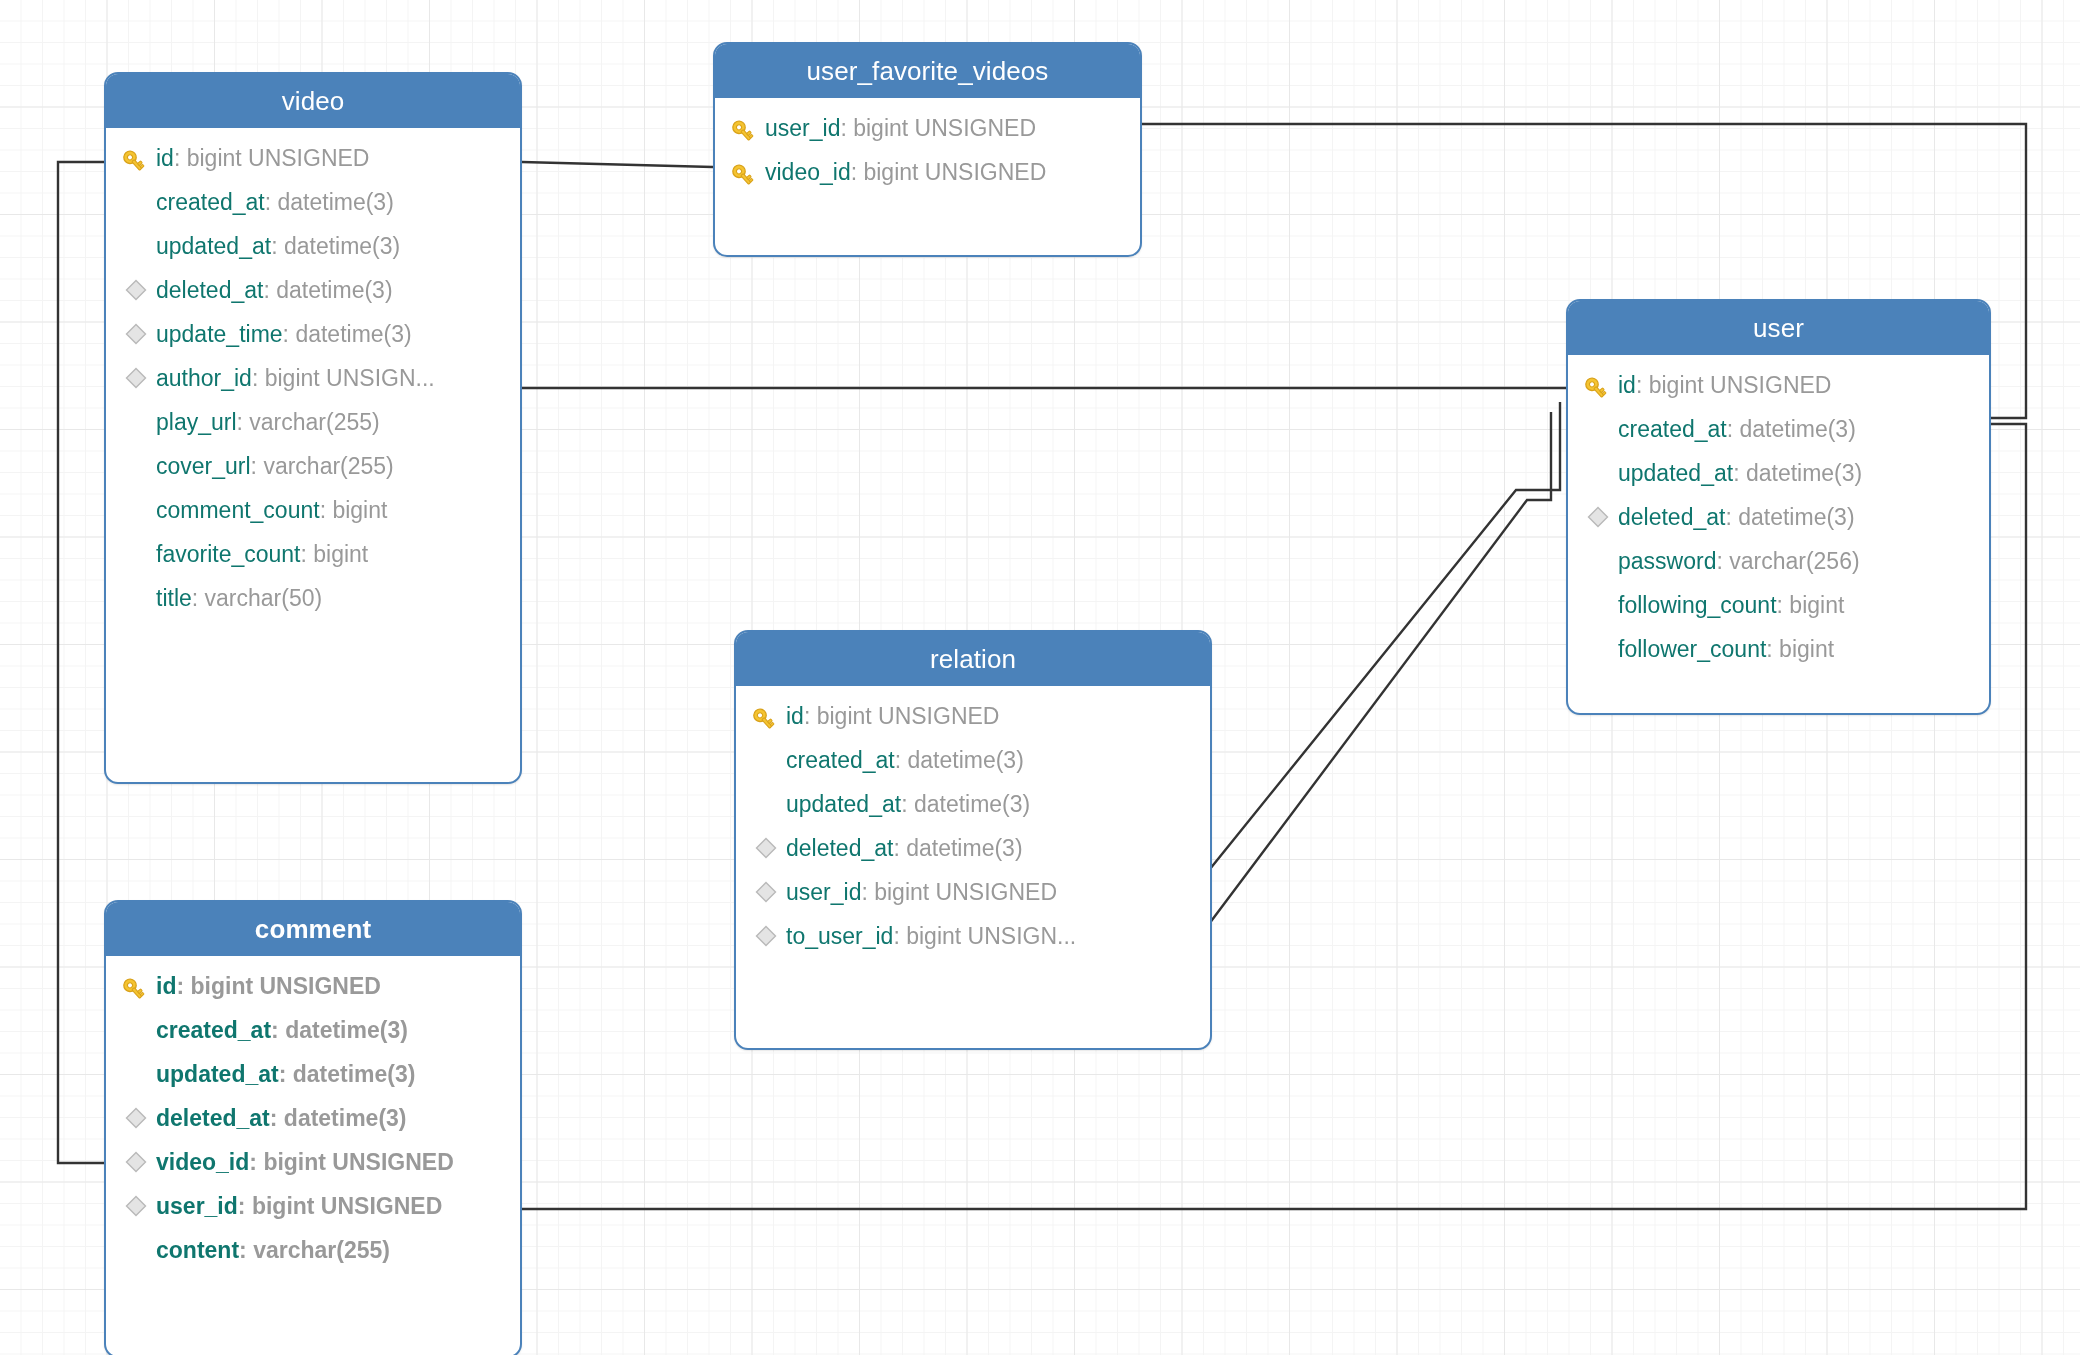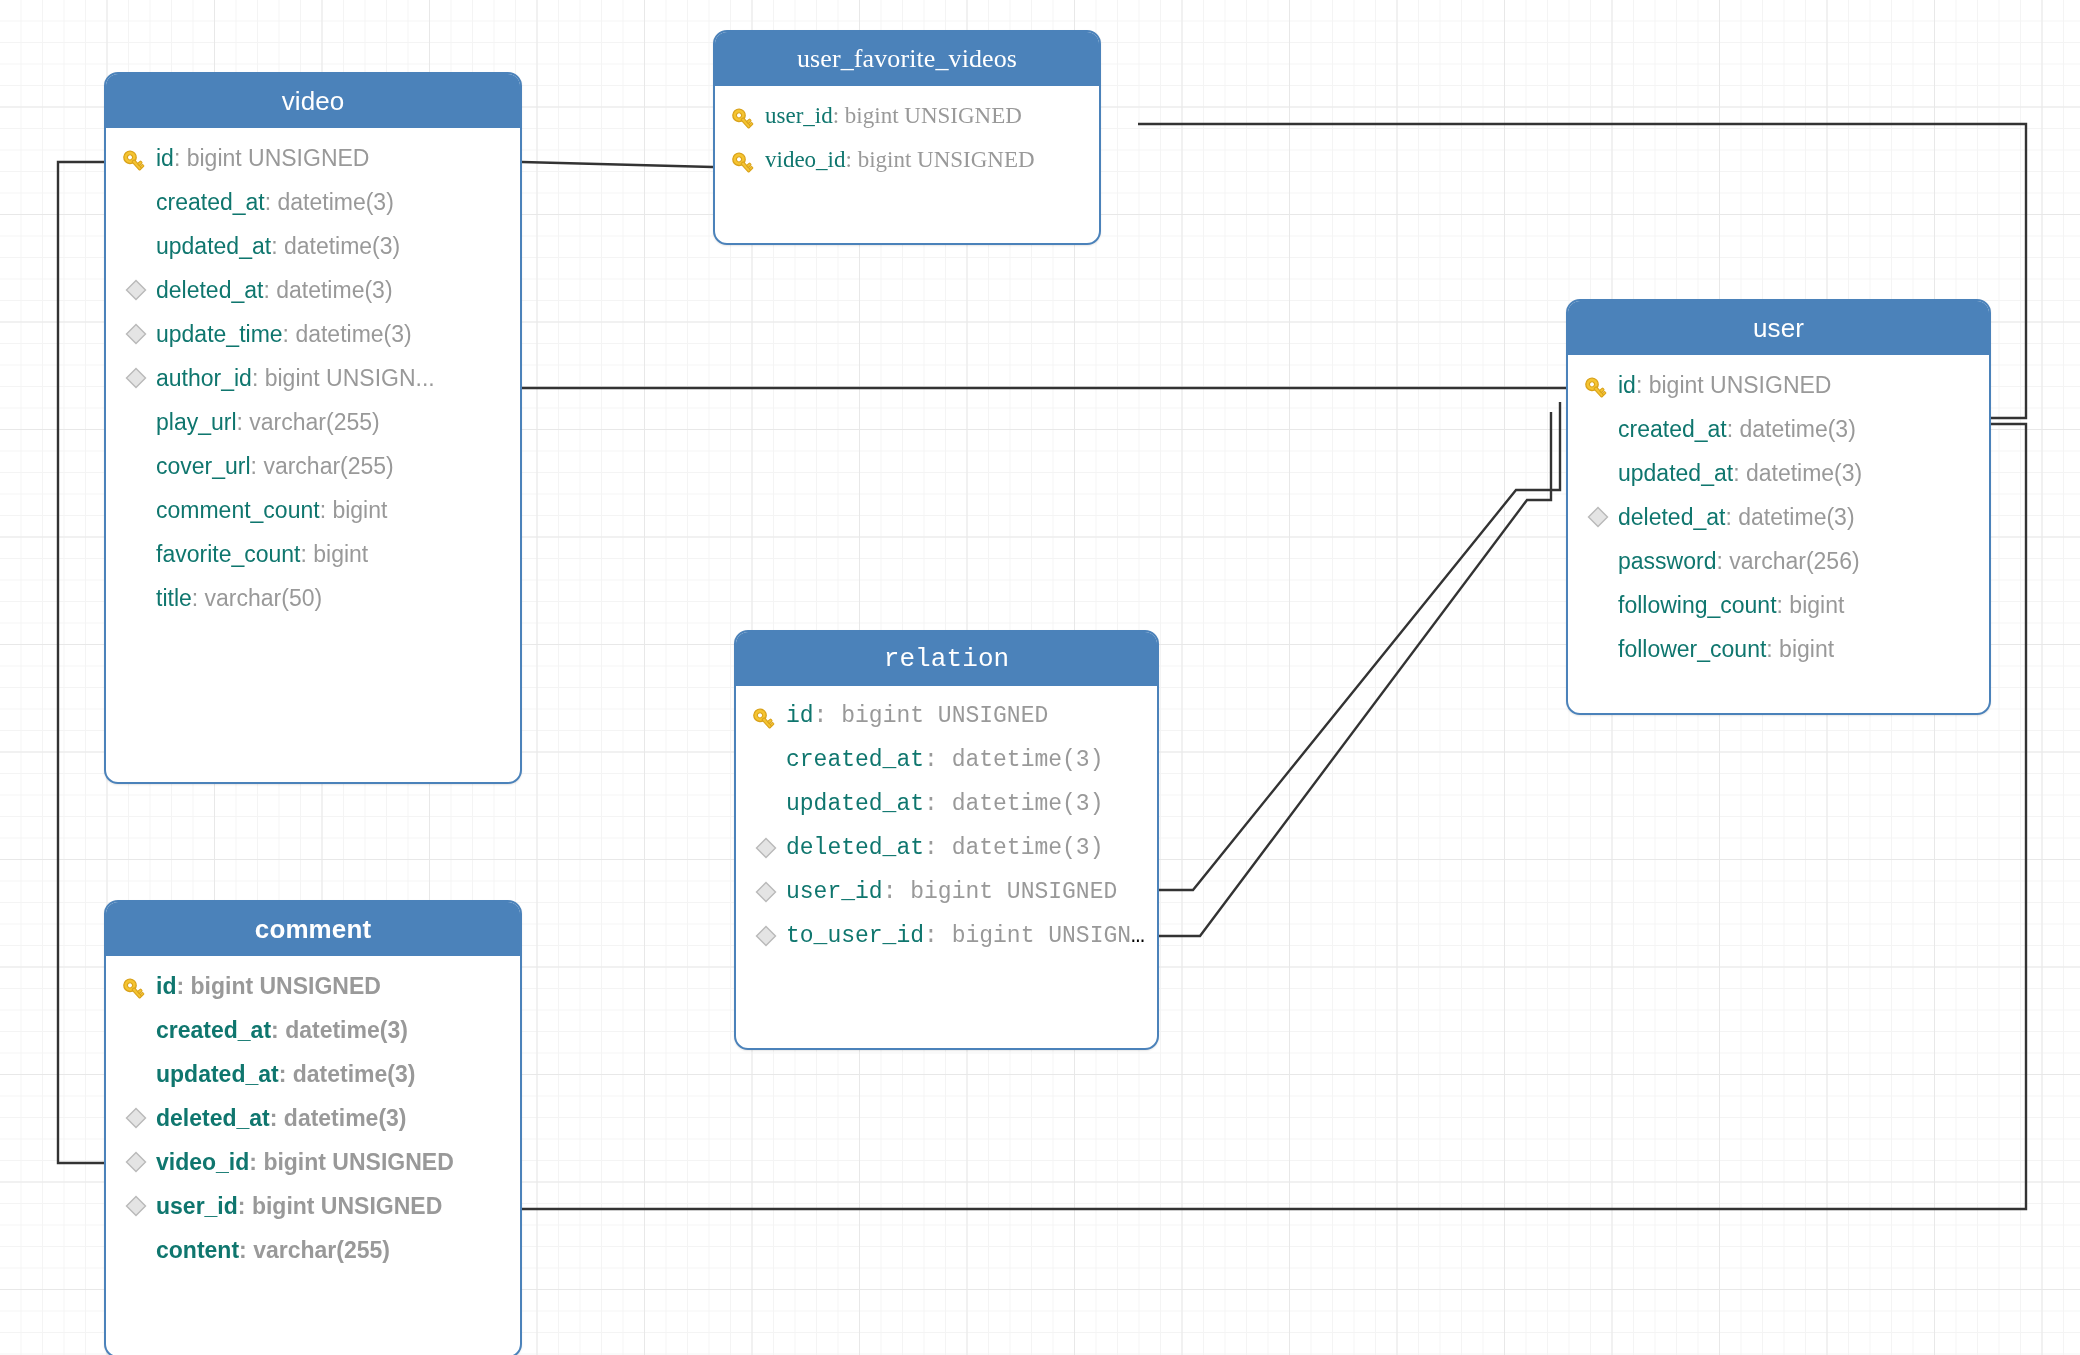--- a/index.html
+++ b/index.html
@@ -165,21 +165,21 @@
         <div class="field-row">
           <span class="field-icon"></span>
           <span class="field-text"><span class="field-name">favorite_count</span><span class="field-type">: </span><span class="field-type">bigint</span></span>
         </div>
         <div class="field-row">
           <span class="field-icon"></span>
           <span class="field-text"><span class="field-name">title</span><span class="field-type">: </span><span class="field-type">varchar(50)</span></span>
         </div>
       </div>
   </div>
-    <div class="entity" style="left: 713px; top: 30px; width: 388px; height: 215px; font-family: Liberation Serif, serif;">
+    <div class="entity" style="left: 713px; top: 42px; width: 429px; height: 215px;">
     <div class="entity-header">user_favorite_videos</div>
     <div class="entity-body">
         <div class="field-row">
           <span class="field-icon">
             <svg class="key-ico" width="30" height="30" viewBox="0 0 30 30">
               <g transform="rotate(-42 15 15)">
                 <circle cx="11" cy="10.5" r="6.2" fill="#f5c431" stroke="#d9a21a" stroke-width="1.3"></circle>
                 <circle cx="11" cy="10.5" r="2.5" fill="#ffffff" stroke="#d9a21a" stroke-width="1"></circle>
                 <rect x="9.4" y="15" width="3.2" height="11.5" rx="0.8" fill="#f5c431" stroke="#d9a21a" stroke-width="1.1"></rect>
                 <rect x="12.3" y="20.2" width="4.2" height="2.6" rx="0.7" fill="#f5c431" stroke="#d9a21a" stroke-width="1"></rect>
@@ -245,21 +245,21 @@
         <div class="field-row">
           <span class="field-icon"></span>
           <span class="field-text"><span class="field-name">following_count</span><span class="field-type">: </span><span class="field-type">bigint</span></span>
         </div>
         <div class="field-row">
           <span class="field-icon"></span>
           <span class="field-text"><span class="field-name">follower_count</span><span class="field-type">: </span><span class="field-type">bigint</span></span>
         </div>
       </div>
   </div>
-    <div class="entity" style="left: 734px; top: 630px; width: 425px; height: 420px; font-family: Liberation Mono, monospace;">
+    <div class="entity" style="left: 734px; top: 630px; width: 478px; height: 420px;">
     <div class="entity-header">relation</div>
     <div class="entity-body">
         <div class="field-row">
           <span class="field-icon">
             <svg class="key-ico" width="30" height="30" viewBox="0 0 30 30">
               <g transform="rotate(-42 15 15)">
                 <circle cx="11" cy="10.5" r="6.2" fill="#f5c431" stroke="#d9a21a" stroke-width="1.3"></circle>
                 <circle cx="11" cy="10.5" r="2.5" fill="#ffffff" stroke="#d9a21a" stroke-width="1"></circle>
                 <rect x="9.4" y="15" width="3.2" height="11.5" rx="0.8" fill="#f5c431" stroke="#d9a21a" stroke-width="1.1"></rect>
                 <rect x="12.3" y="20.2" width="4.2" height="2.6" rx="0.7" fill="#f5c431" stroke="#d9a21a" stroke-width="1"></rect>

